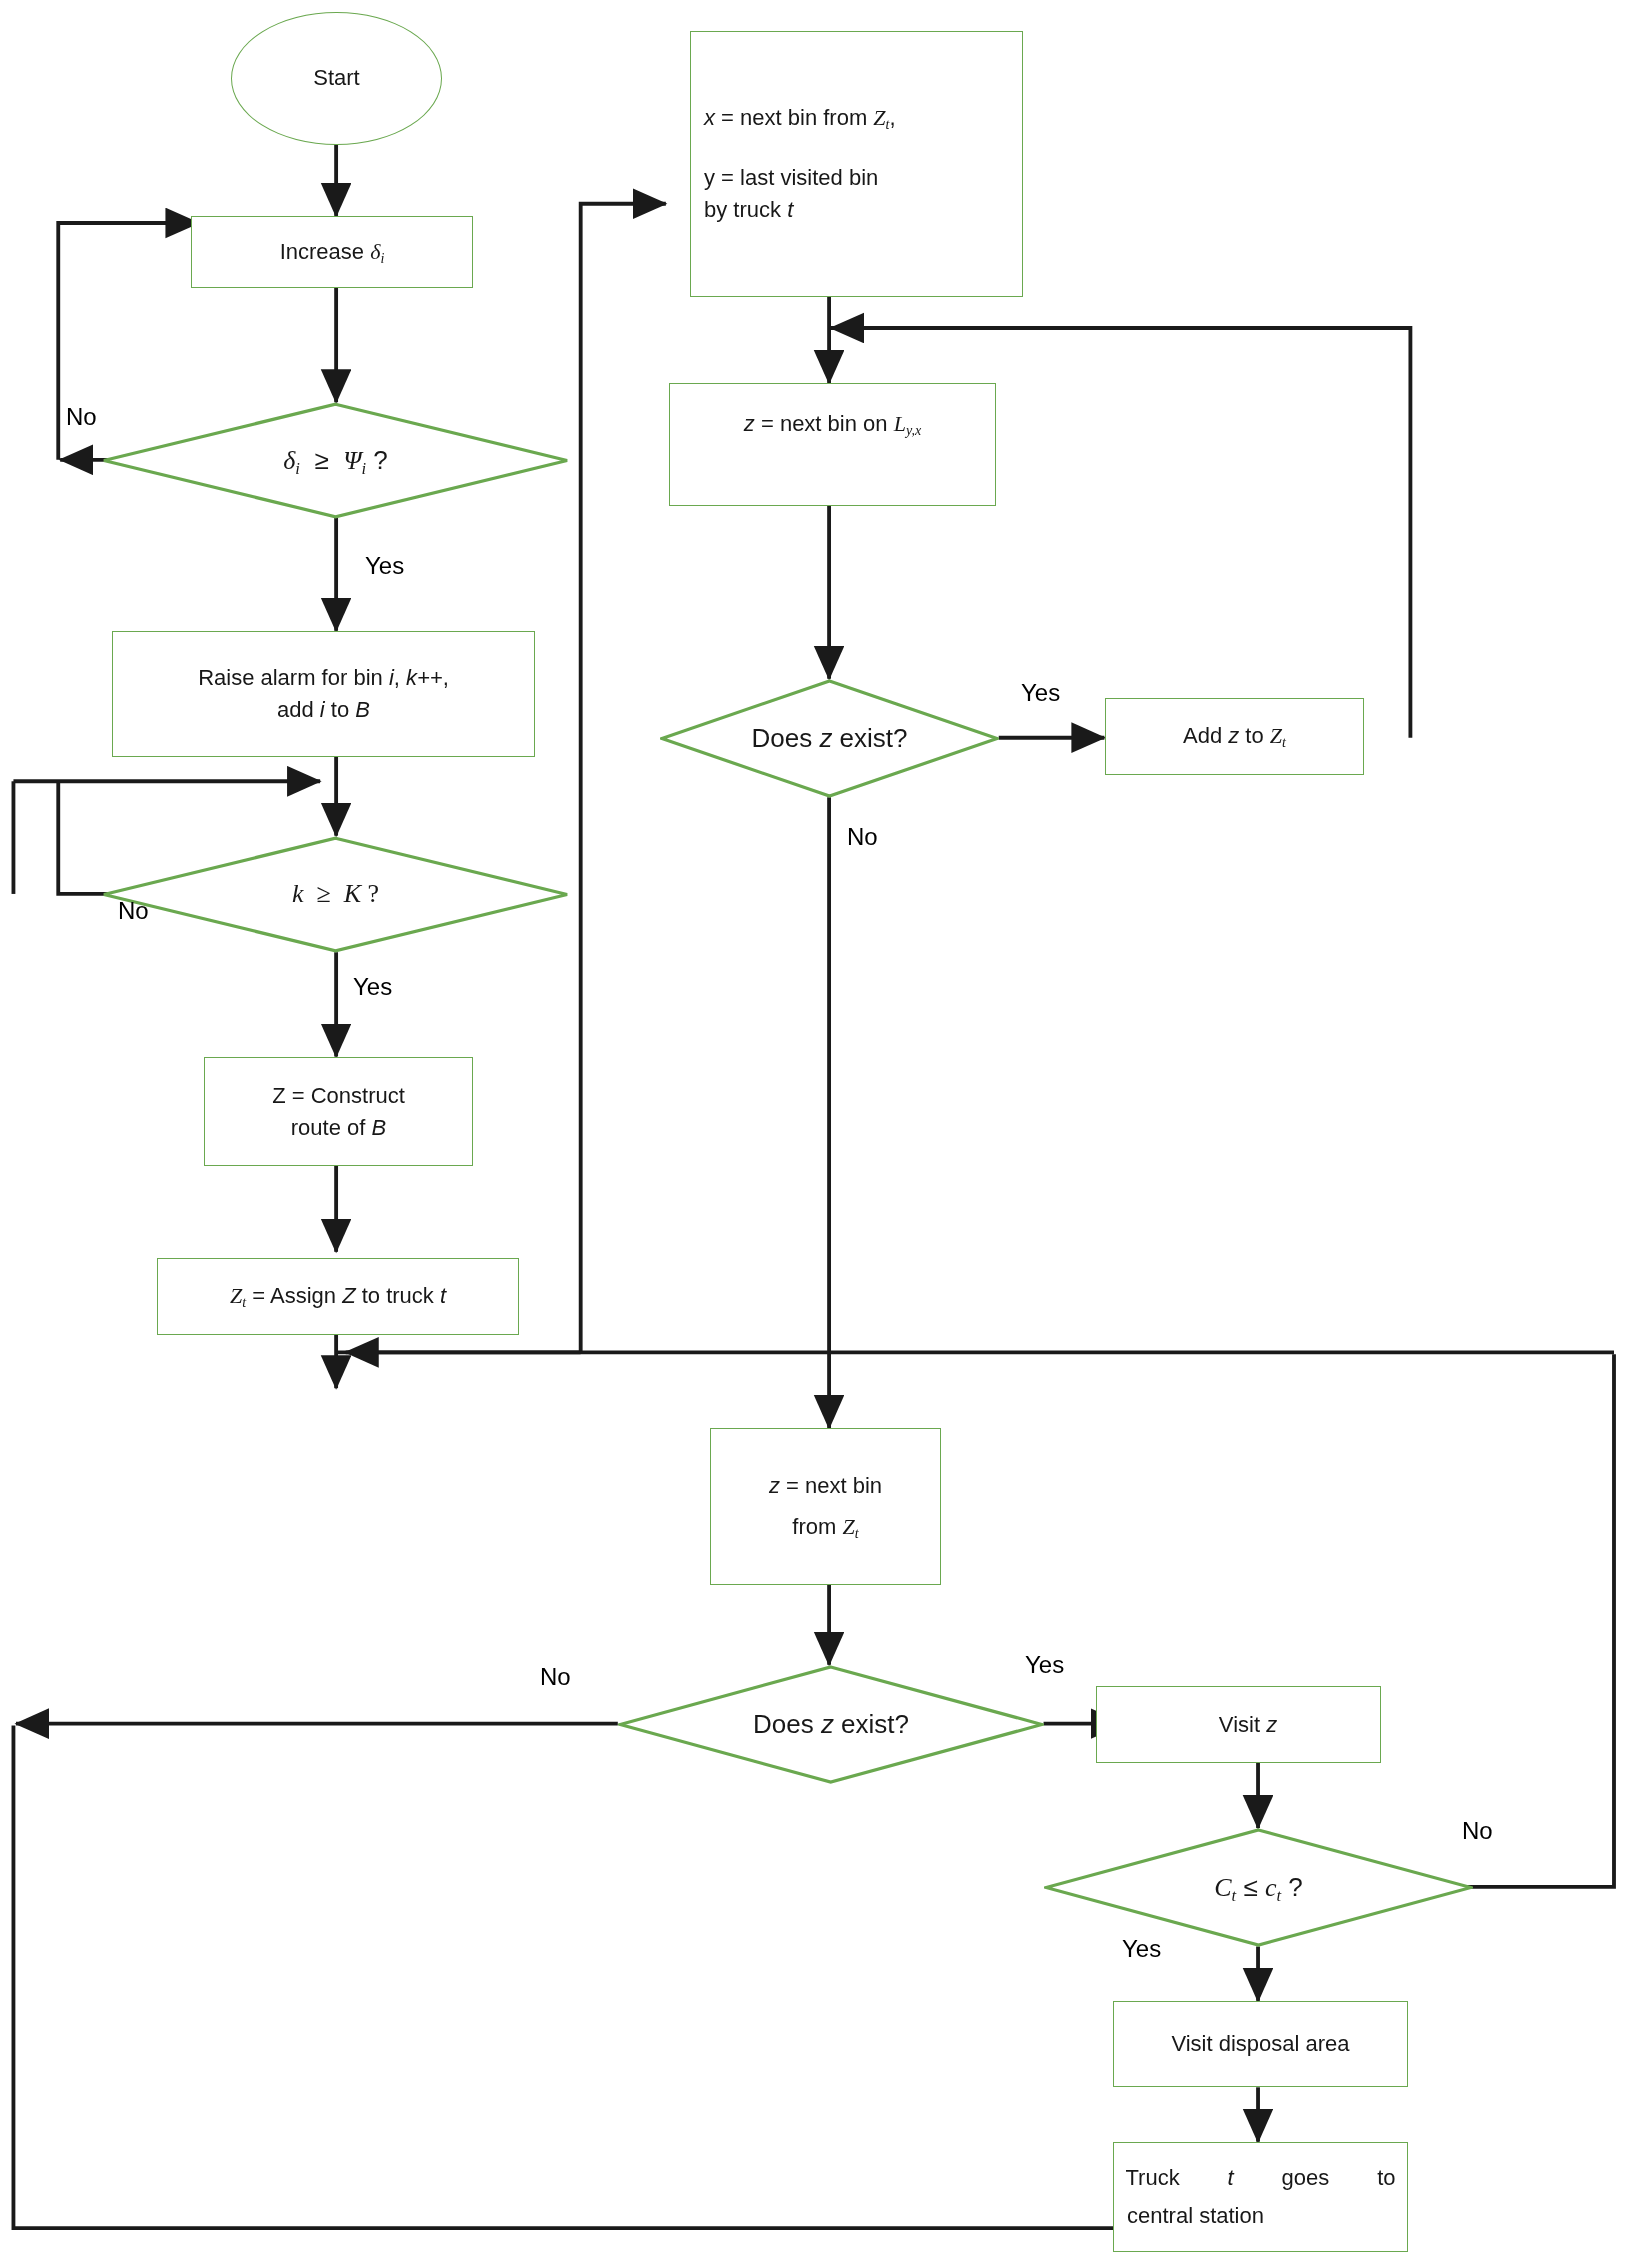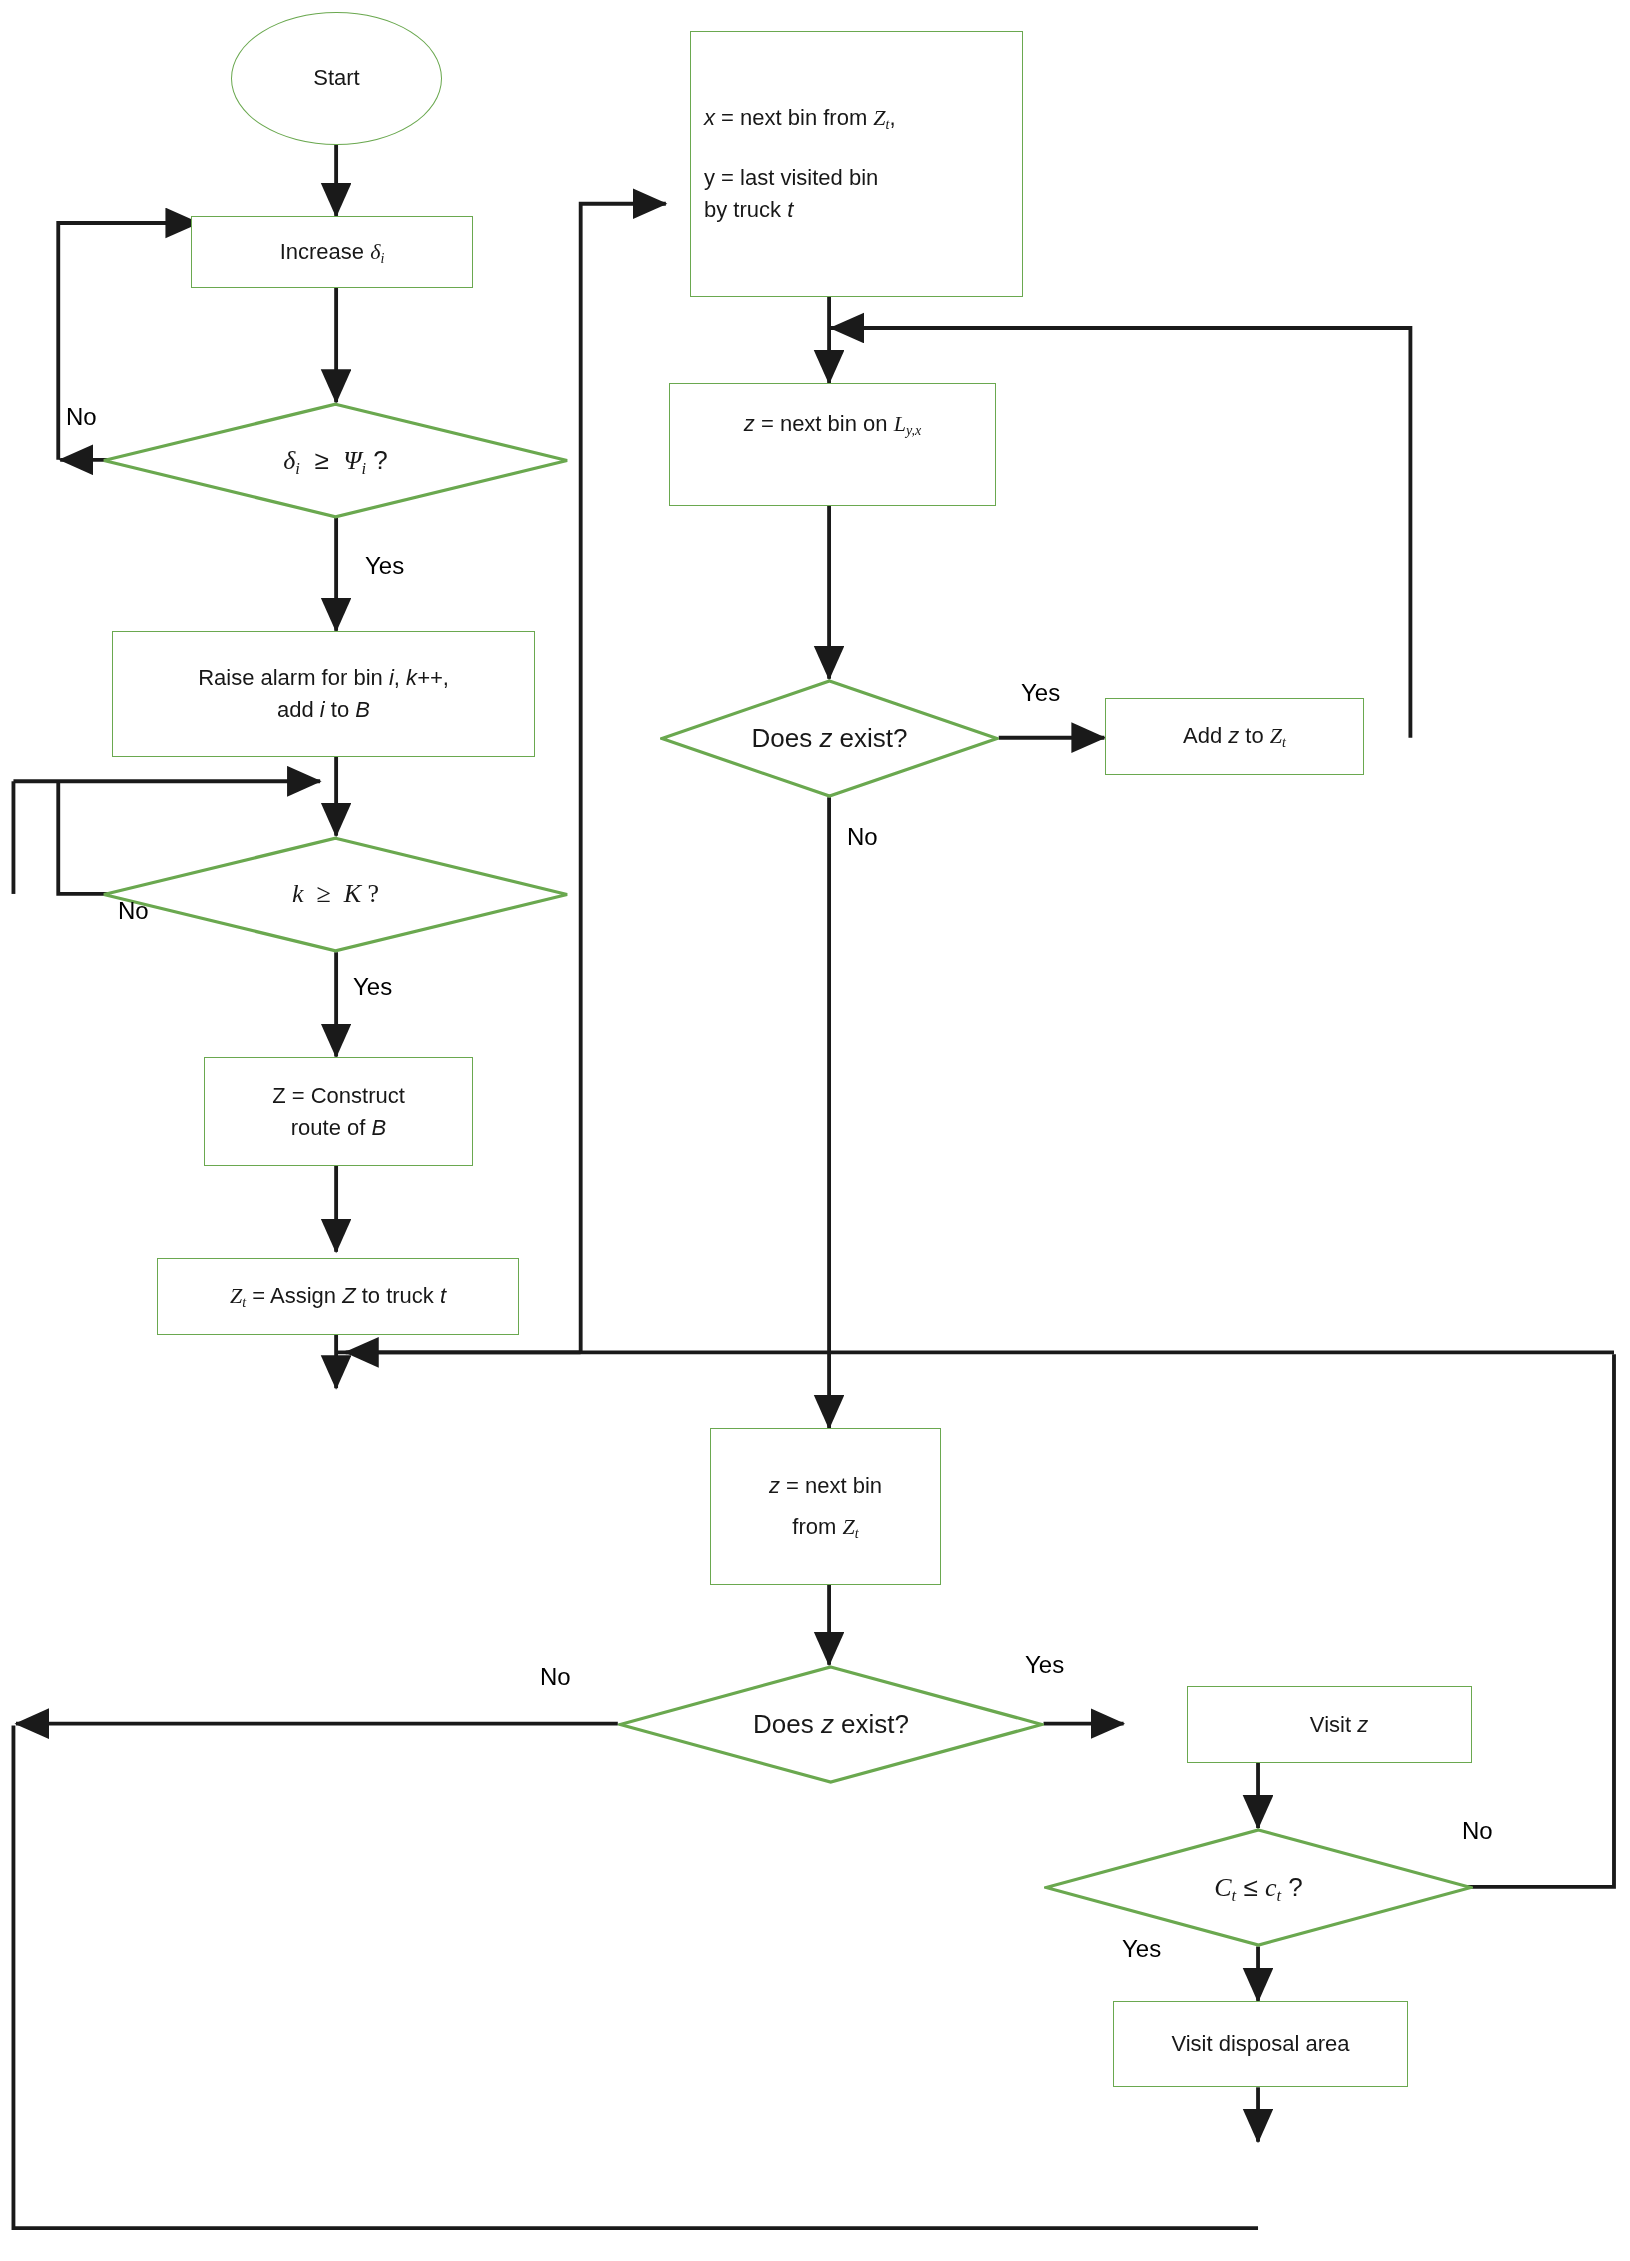--- a/index.html
+++ b/index.html
@@ -221,37 +221,41 @@
 
   <div class="diamond-wrap" style="left:618px; top:1665px; width:426px; height:119px;">
     <svg width="426" height="119" viewBox="0 0 665 186">
       <polygon points="332,3 662,93 332,183 3,93" fill="#ffffff" stroke="#6aa84f" stroke-width="5"></polygon>
     </svg>
     <div class="diamond-label">
       Does <span class="it">z</span> exist?
     </div>
   </div>
 
-  <div class="node rect" style="left:1187px; top:1686px; width:285px; height:77px;padding-left:19px;">
+  <div class="node rect" style="left:1096px; top:1686px; width:285px; height:77px;padding-left:19px;">
     <span>Visit <span class="it">z</span></span>
   </div>
 
   <div class="diamond-wrap" style="left:1044px; top:1828px; width:429px; height:119px;">
     <svg width="429" height="119" viewBox="0 0 670 186">
       <polygon points="335,3 667,93 335,183 3,93" fill="#ffffff" stroke="#6aa84f" stroke-width="5"></polygon>
     </svg>
     <div class="diamond-label">
       <span class="ser it">C<span class="sub">t</span></span>&nbsp;≤&nbsp;<span class="ser it">c<span class="sub">t</span></span>&nbsp;?
     </div>
   </div>
 
   <div class="node rect" style="left:1113px; top:2001px; width:295px; height:86px;">
     <span>Visit disposal area</span>
   </div>
 
+  <div class="node rect" style="left:1113px; top:2142px; width:295px; height:110px; flex-direction:column; align-items:flex-start; justify-content:center;">
+    <span class="just">Truck <span class="it">t</span> goes to</span>
+    <span class="ml" style="margin-top:6.4px;">central station</span>
+  </div>
 
   <div class="edge-label" style="left:66px; top:403px;">No</div>
   <div class="edge-label" style="left:365px; top:552px;">Yes</div>
   <div class="edge-label" style="left:118px; top:897px;">No</div>
   <div class="edge-label" style="left:353px; top:973px;">Yes</div>
   <div class="edge-label" style="left:1021px; top:679px;">Yes</div>
   <div class="edge-label" style="left:847px; top:823px;">No</div>
   <div class="edge-label" style="left:540px; top:1663px;">No</div>
   <div class="edge-label" style="left:1025px; top:1651px;">Yes</div>
   <div class="edge-label" style="left:1462px; top:1817px;">No</div>

